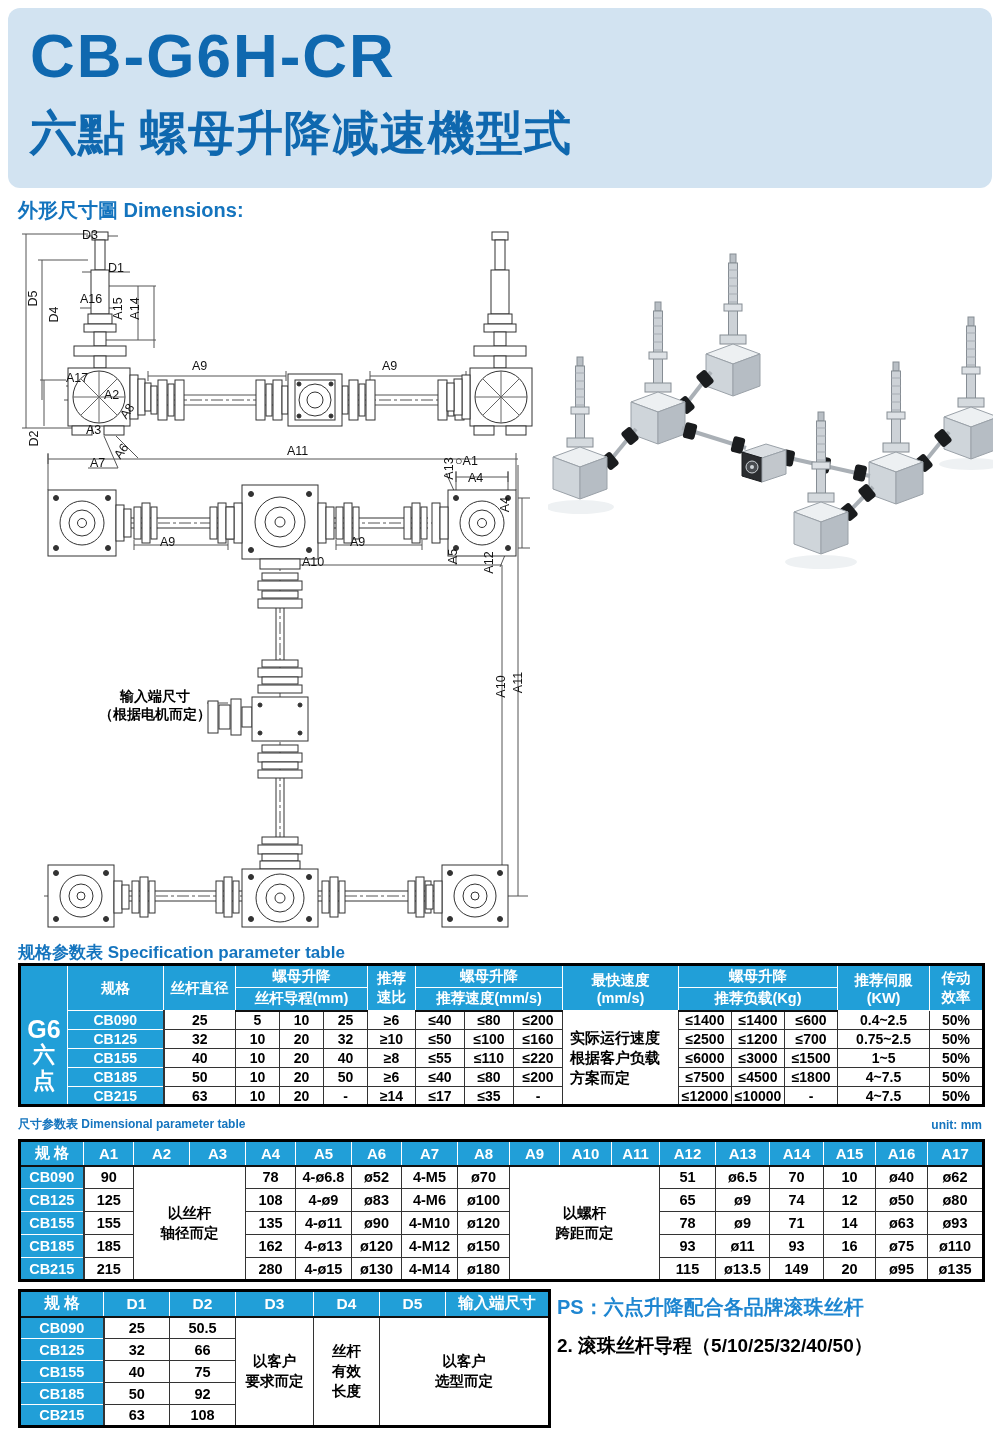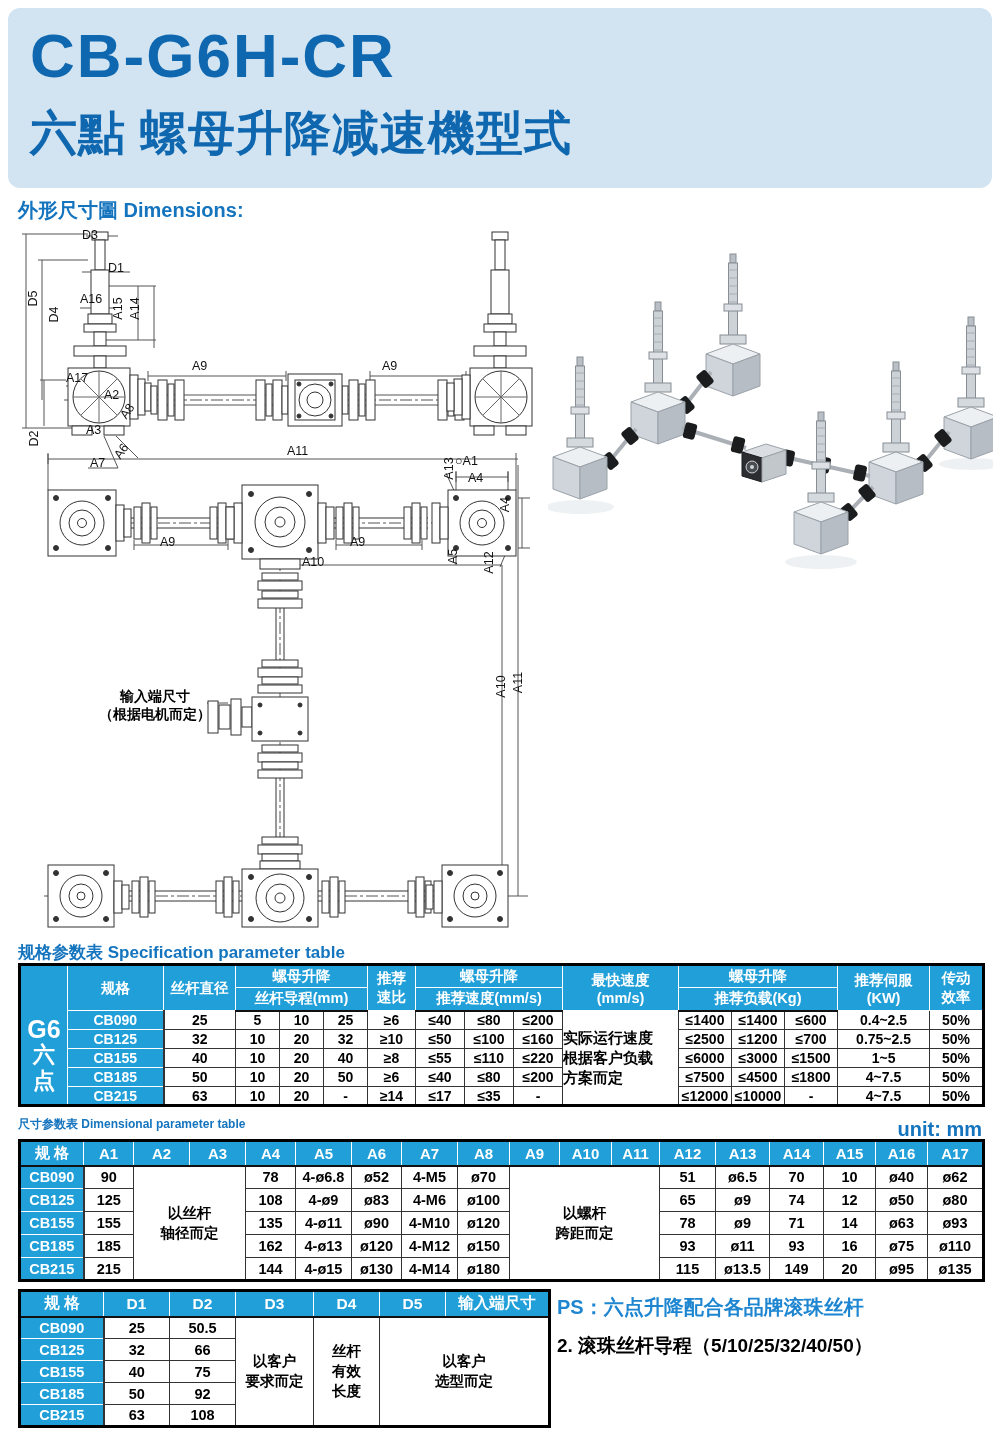--- a/index.html
+++ b/index.html
@@ -8,21 +8,21 @@
 
   
   .banner { position:absolute; left:8px; top:8px; width:984px; height:180px; background:#d2e3f1; border-radius:12px; }
   .model { position:absolute; left:22px; top:12px; font-size:62px; font-weight:bold; color:#0f68af; letter-spacing:2px; }
   .subtitle { position:absolute; left:22px; top:94px; font-size:47px; font-weight:bold; color:#0f68af; letter-spacing:1px; }
 
   .sec-title { position:absolute; font-weight:bold; color:#1474be; }
   .dims-title { left:18px; top:197px; font-size:20px; }
   .spec-title { left:18px; top:941px; font-size:17px; }
   .dim-title  { left:18px; top:1116px; font-size:12px; }
-  .unit { position:absolute; left:860px; top:1118px; width:122px; text-align:right; color:#1474be; font-weight:bold; font-size:20px; }
+  .unit { position:absolute; left:860px; top:1118px; width:122px; text-align:right; color:#1474be; font-weight:bold; font-size:12px; }
 
   
   .drawings { position:absolute; left:0; top:0; width:1000px; height:945px; }
   .drawings svg { position:absolute; }
   .dl { position:absolute; font-size:12.5px; color:#111; white-space:nowrap; line-height:13px; }
   .rot  { transform:rotate(-90deg); }
   .diag { transform:rotate(-55deg); }
   .input-note { position:absolute; left:96px; top:688px; width:118px; text-align:center; font-size:14px; font-weight:bold; color:#000; }
   .input-note .ln { display:block; }
 
@@ -33,21 +33,21 @@
   tr.hb th { border-bottom:2px solid #111; }
   .rowlabel { background:#219fd8; color:#fff; border:1px solid #fff; border-right:2px solid #333; }
   .ln { display:block; }
 
   .spec { left:18px; top:963px; width:964px; }
   .spec th { font-size:14.5px; height:23px; }
   .spec td { font-size:14px; height:19px; }
   .spec .g6 { font-size:25px; line-height:26px; }
   .spec .g6 .g6b { display:block; font-size:22px; line-height:26px; }
   .spec .g6 .g6a { display:block;margin-top:40px; }
-  .spec .note { text-align:left; padding-left:0; font-size:15px; line-height:20px; }
+  .spec .note { text-align:left; padding-left:7px; font-size:15px; line-height:20px; }
 
   .dim { left:18px; top:1139px; width:964px; }
   .dim th { height:25px; font-size:15px; }
   .dim td { height:23px; font-size:14.5px; }
   .merge { font-size:15px; line-height:20px; }
 
   .dtab { left:18px; top:1289px; width:530px; }
   .dtab th { height:26px; font-size:15.5px; }
   .dtab td { height:22px; font-size:14.5px; }
 
@@ -628,21 +628,21 @@
     <td>93</td>
         <td>ø11</td>
         <td>93</td>
         <td>16</td>
         <td>ø75</td>
         <td>ø110</td>
   </tr>
   <tr>
     <td class="rowlabel">CB215</td>
     <td>215</td>
-    <td>144</td>
+    <td>280</td>
         <td>4-ø15</td>
         <td>ø130</td>
         <td>4-M14</td>
         <td>ø180</td>
     <td>115</td>
         <td>ø13.5</td>
         <td>149</td>
         <td>20</td>
         <td>ø95</td>
         <td>ø135</td>

